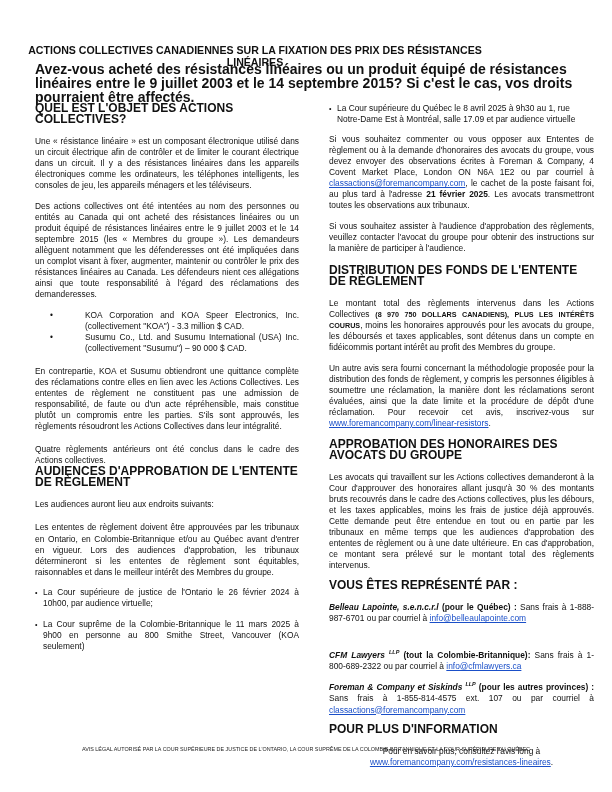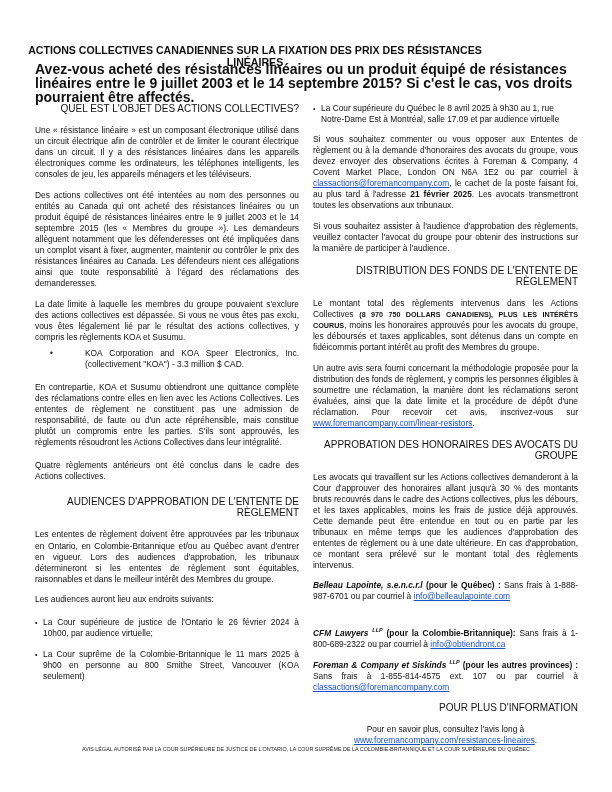--- a/index.html
+++ b/index.html
@@ -4,24 +4,24 @@
 <style>
   html, body { margin:0; padding:0; background:#ffffff; }
   body { width:612px; height:792px; position:relative; overflow:hidden;
          font-family:"Liberation Sans", sans-serif; color:#111; }
   .title { position:absolute; left:0; top:44px; width:510px; text-align:center;
            font-weight:bold; font-size:10.6px; letter-spacing:0; }
   .subtitle { position:absolute; left:35px; top:62px; width:545px;
               font-weight:bold; font-size:14px; line-height:14px; }
   .col { position:absolute; top:103px; font-size:8.4px; line-height:11.05px; }
   .col.left { left:35px; width:264px; }
-  .col.right { left:313px; width:265px; }
+  .col.right { left:329px; width:265px; }
   p { margin:0 0 9.5px 0; text-align:justify; }
-  .h { font-weight:normal; font-size:10px; text-transform:uppercase; margin:0 0 11px 0;
-       font-variant:normal;text-align:right; }
+  .h { font-weight:bold; font-size:12px; text-transform:uppercase; margin:0 0 11px 0;
+       font-variant:normal; }
   ul { margin:0; padding:0; list-style:none; }
   .bul1 li { position:relative; padding-left:50px; text-align:justify; }
   .bul1 li::before { content:"\2022"; position:absolute; left:15px; top:0; }
   .bul2 li { position:relative; padding-left:8px; margin-bottom:10px; text-align:justify; }
   .bul2 li::before { content:"\2022"; position:absolute; left:0; top:0; font-size:7px; }
   a { color:#1a4fc8; text-decoration:underline; }
   .sc { font-size:7.2px; }
   sup { font-size:5.5px; vertical-align:super; line-height:0; }
   .footer { position:absolute; left:0; top:746px; width:612px; text-align:center;
             font-size:5.4px; color:#222; letter-spacing:0; }
@@ -29,31 +29,31 @@
 </head>
 <body>
 
 <div class="title">ACTIONS COLLECTIVES CANADIENNES SUR LA FIXATION DES PRIX DES RÉSISTANCES LINÉAIRES</div>
 <div class="subtitle">Avez-vous acheté des résistances linéaires ou un produit équipé de résistances linéaires entre le 9 juillet 2003 et le 14 septembre 2015? Si c'est le cas, vos droits pourraient être affectés.</div>
 
 <div class="col left">
   <div class="h"><span>Quel est l'objet des Actions Collectives?</span></div>
   <p>Une « résistance linéaire » est un composant électronique utilisé dans un circuit électrique afin de contrôler et de limiter le courant électrique dans un circuit. Il y a des résistances linéaires dans les appareils électroniques comme les ordinateurs, les téléphones intelligents, les consoles de jeu, les appareils ménagers et les téléviseurs.</p>
   <p>Des actions collectives ont été intentées au nom des personnes ou entités au Canada qui ont acheté des résistances linéaires ou un produit équipé de résistances linéaires entre le 9 juillet 2003 et le 14 septembre 2015 (les « Membres du groupe »). Les demandeurs allèguent notamment que les défenderesses ont été impliquées dans un complot visant à fixer, augmenter, maintenir ou contrôler le prix des résistances linéaires au Canada. Les défendeurs nient ces allégations ainsi que toute responsabilité à l'égard des réclamations des demanderesses.</p>
-  <p style="margin-bottom:5px">La date limite à laquelle les membres du groupe pouvaient s'exclure des actions collectives est dépassée. Si vous ne vous êtes pas exclu, vous êtes légalement lié par le résultat des actions collectives, y compris les règlements KOA et Susumu.</p>
 
   <ul class="bul1" style="margin-bottom:12px">
     <li>KOA Corporation and KOA Speer Electronics, Inc. (collectivement "KOA") - 3.3 million $ CAD.</li>
+    <li>Susumu Co., Ltd. and Susumu International (USA) Inc. (collectivement "Susumu") – 90 000 $ CAD.</li>
   </ul>
   <p style="margin-bottom:12px">En contrepartie, KOA et Susumu obtiendront une quittance complète des réclamations contre elles en lien avec les Actions Collectives. Les ententes de règlement ne constituent pas une admission de responsabilité, de faute ou d'un acte répréhensible, mais constitue plutôt un compromis entre les parties. S'ils sont approuvés, les règlements résoudront les Actions Collectives dans leur intégralité.</p>
-  <p style="margin-bottom:14px">Quatre règlements antérieurs ont été conclus dans le cadre des Actions collectives.</p>
+  <p style="margin-bottom:0">Quatre règlements antérieurs ont été conclus dans le cadre des Actions collectives.</p>
 
   <div class="h"><span>Audiences d'approbation de l'entente de règlement</span></div>
+  <p style="margin-bottom:12px">Les audiences auront lieu aux endroits suivants:</p>
   <p>Les ententes de règlement doivent être approuvées par les tribunaux en Ontario, en Colombie-Britannique et/ou au Québec avant d'entrer en vigueur. Lors des audiences d'approbation, les tribunaux détermineront si les ententes de règlement sont équitables, raisonnables et dans le meilleur intérêt des Membres du groupe.</p>
-  <p style="margin-bottom:12px">Les audiences auront lieu aux endroits suivants:</p>
   <ul class="bul2">
     <li>La Cour supérieure de justice de l'Ontario le 26 février 2024 à 10h00, par audience virtuelle;</li>
     <li>La Cour suprême de la Colombie-Britannique le 11 mars 2025 à 9h00 en personne au 800 Smithe Street, Vancouver (KOA seulement)</li>
   </ul>
 </div>
 
 <div class="col right">
   <ul class="bul2">
     <li style="text-align:left;margin-bottom:9px">La Cour supérieure du Québec le 8 avril 2025 à 9h30 au 1, rue Notre-Dame Est à Montréal, salle 17.09 et par audience virtuelle</li>
   </ul>
@@ -66,26 +66,27 @@
   <p>
     <span>Le montant total des règlements intervenus dans les Actions Collectives </span><b class="sc" style="text-transform:uppercase">(8 970 750 dollars canadiens), plus les intérêts courus</b><span>, moins les honoraires approuvés pour les avocats du groupe, les déboursés et taxes applicables, sont détenus dans un compte en fidéicommis portant intérêt au profit des Membres du groupe.</span>
   </p>
   <p>
     <span>Un autre avis sera fourni concernant la méthodologie proposée pour la distribution des fonds de règlement, y compris les personnes éligibles à soumettre une réclamation, la manière dont les réclamations seront évaluées, ainsi que la date limite et la procédure de dépôt d'une réclamation. Pour recevoir cet avis, inscrivez-vous sur </span><a>www.foremancompany.com/linear-resistors</a><span>.</span>
   </p>
 
   <div class="h" style="margin-top:0"><span>Approbation des honoraires des avocats du groupe</span></div>
   <p style="margin-bottom:9px">Les avocats qui travaillent sur les Actions collectives demanderont à la Cour d'approuver des honoraires allant jusqu'à 30 % des montants bruts recouvrés dans le cadre des Actions collectives, plus les débours, et les taxes applicables, moins les frais de justice déjà approuvés. Cette demande peut être entendue en tout ou en partie par les tribunaux en même temps que les audiences d'approbation des ententes de règlement ou à une date ultérieure. En cas d'approbation, ce montant sera prélevé sur le montant total des règlements intervenus.</p>
 
+  <div class="h"><span>Vous êtes représenté par :</span></div>
 
   <p style="margin-bottom:26px">
     <b><i>Belleau Lapointe, s.e.n.c.r.l</i></b><b> (pour le Québec) :</b><span> Sans frais à 1-888-987-6701 ou par courriel à </span><a>info@belleaulapointe.com</a>
   </p>
   <p style="margin-bottom:10px">
-    <b><i>CFM Lawyers</i> <sup><i>LLP</i></sup></b><b> (pour la Colombie-Britannique):</b><span> Sans frais à 1-800-689-2322 ou par courriel à </span><a>info@obtiendront.ca</a>
+    <b><i>CFM Lawyers</i> <sup><i>LLP</i></sup></b><b> (tout la Colombie-Britannique):</b><span> Sans frais à 1-800-689-2322 ou par courriel à </span><a>info@cfmlawyers.ca</a>
   </p>
   <p style="margin-bottom:8px">
     <b><i>Foreman &amp; Company et Siskinds</i> <sup><i>LLP</i></sup></b><b> (pour les autres provinces) :</b><span> Sans frais à 1-855-814-4575 ext. 107 ou par courriel à </span><a>classactions@foremancompany.com</a>
   </p>
 
   <div class="h"><span>Pour plus d'information</span></div>
   <p style="text-align:center">
     <span>Pour en savoir plus, consultez l'avis long à </span><br><a>www.foremancompany.com/resistances-lineaires</a><span>.</span>
   </p>
 </div>

